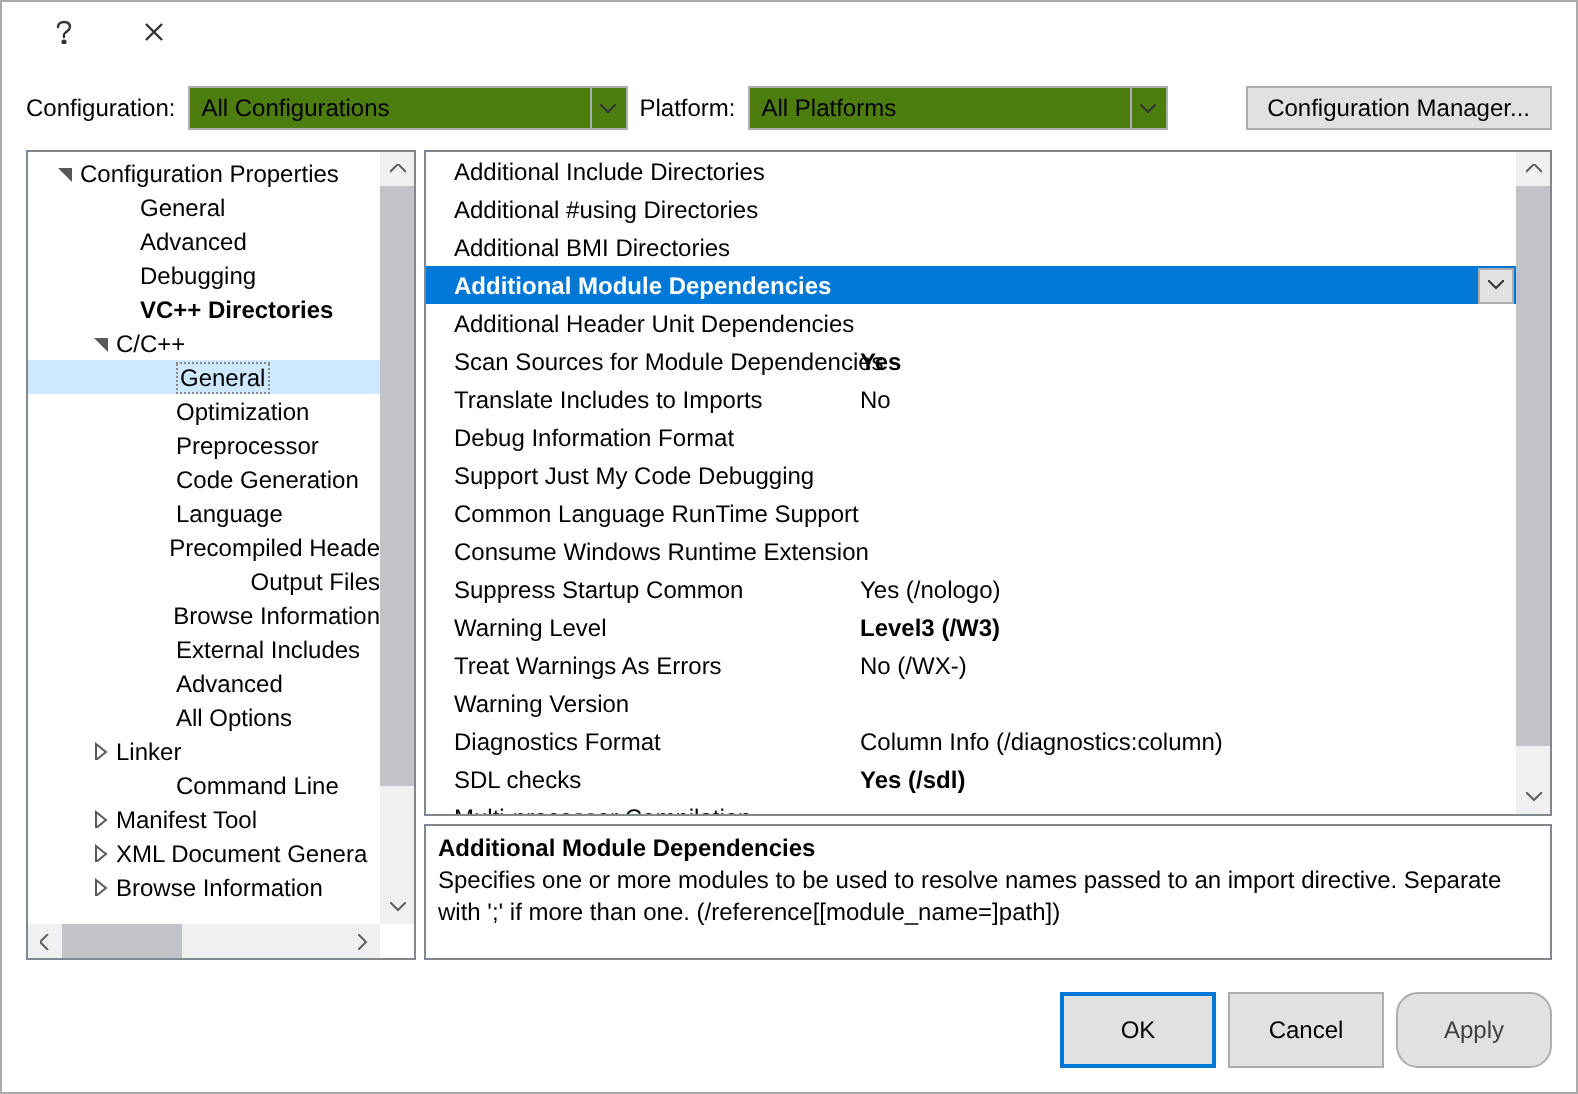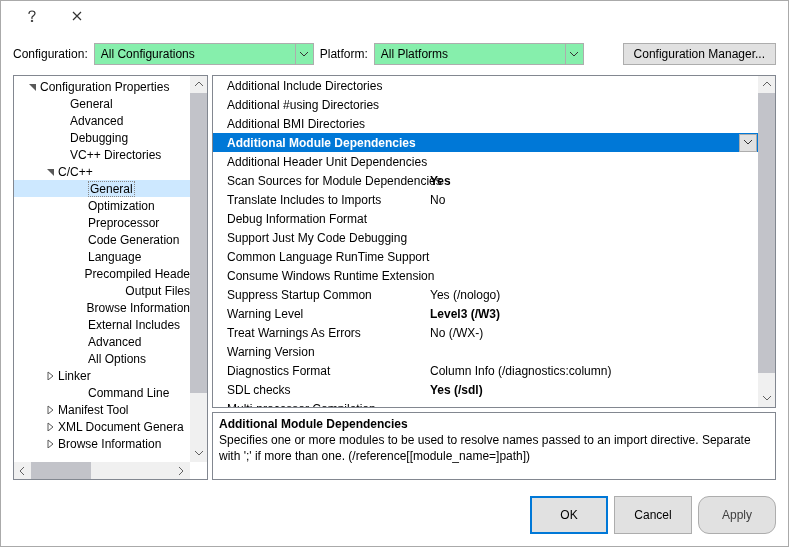--- a/index.html
+++ b/index.html
@@ -3,21 +3,21 @@
 <meta charset="utf-8">
 <style>
 * { box-sizing: border-box; margin: 0; padding: 0; font-family: "Segoe UI", Tahoma, sans-serif; font-size: 12px; }
 body { background: #fff; width: 789px; height: 547px; overflow: hidden; border: 1px solid #aaa; display: flex; flex-direction: column; }
 .titlebar { display: flex; align-items: center; height: 30px; padding: 0 0 0 8px; }
 .titlebar .title { flex: 1; }
 .titlebar .tbtn { width: 45px; height: 30px; display: flex; align-items: center; justify-content: center; }
 .titlebar .tbtn svg { stroke: #333; }
 .config-row { display: flex; align-items: center; gap: 6px; padding: 12px 12px 10px 12px; }
 .config-row label { white-space: nowrap; }
-.combo { position: relative; display: flex; align-items: center; border: 1px solid #adadad; height: 22px; background: #86efac; }
+.combo { position: relative; display: flex; align-items: center; border: 1px solid #adadad; height: 22px; background: #4d7c0f; }
 .combo span { flex: 1; padding: 0 6px; }
 .combo .cbtn { width: 18px; height: 100%; display: flex; align-items: center; justify-content: center; border-left: 1px solid #adadad; }
 .cfg-btn { border: 1px solid #adadad; background: #e1e1e1; height: 22px; padding: 0 10px; }
 .main { flex: 1; display: flex; padding: 0 12px 8px 12px; gap: 4px; min-height: 0; }
 .tree-wrap { width: 195px; border: 1px solid #828790; position: relative; display: flex; flex-direction: column; }
 .tree-scroll { flex: 1; overflow: hidden; padding: 2px 0; }
 .tree-item { display: flex; align-items: center; height: 17px; white-space: nowrap; cursor: default; }
 .tree-item .arrow { width: 12px; height: 12px; margin-right: 2px; display:flex; align-items:center; justify-content:center;}
 .tree-item.selected { background: #cde8ff; }
 .tree-item.selected .lbl { border: 1px dotted #888; padding: 0 1px; }
@@ -103,21 +103,21 @@
           <span class="lbl">General</span>
         </div>
         <div class="tree-item" style="padding-left: 42px;">
           <span class="arrow"></span>
           <span class="lbl">Advanced</span>
         </div>
         <div class="tree-item" style="padding-left: 42px;">
           <span class="arrow"></span>
           <span class="lbl">Debugging</span>
         </div>
-        <div class="tree-item" style="padding-left: 42px;">
+        <div class="tree-item" style="padding-left: 42px; font-weight: bold;">
           <span class="arrow"></span>
           <span class="lbl">VC++ Directories</span>
         </div>
         <div class="tree-item" style="padding-left: 30px;">
           <span class="arrow">
             <svg width="9" height="9">
               <path d="M1 2 L8 2 L8 9 Z" fill="#595959"></path>
             </svg>
           </span>
           <span class="lbl">C/C++</span>

